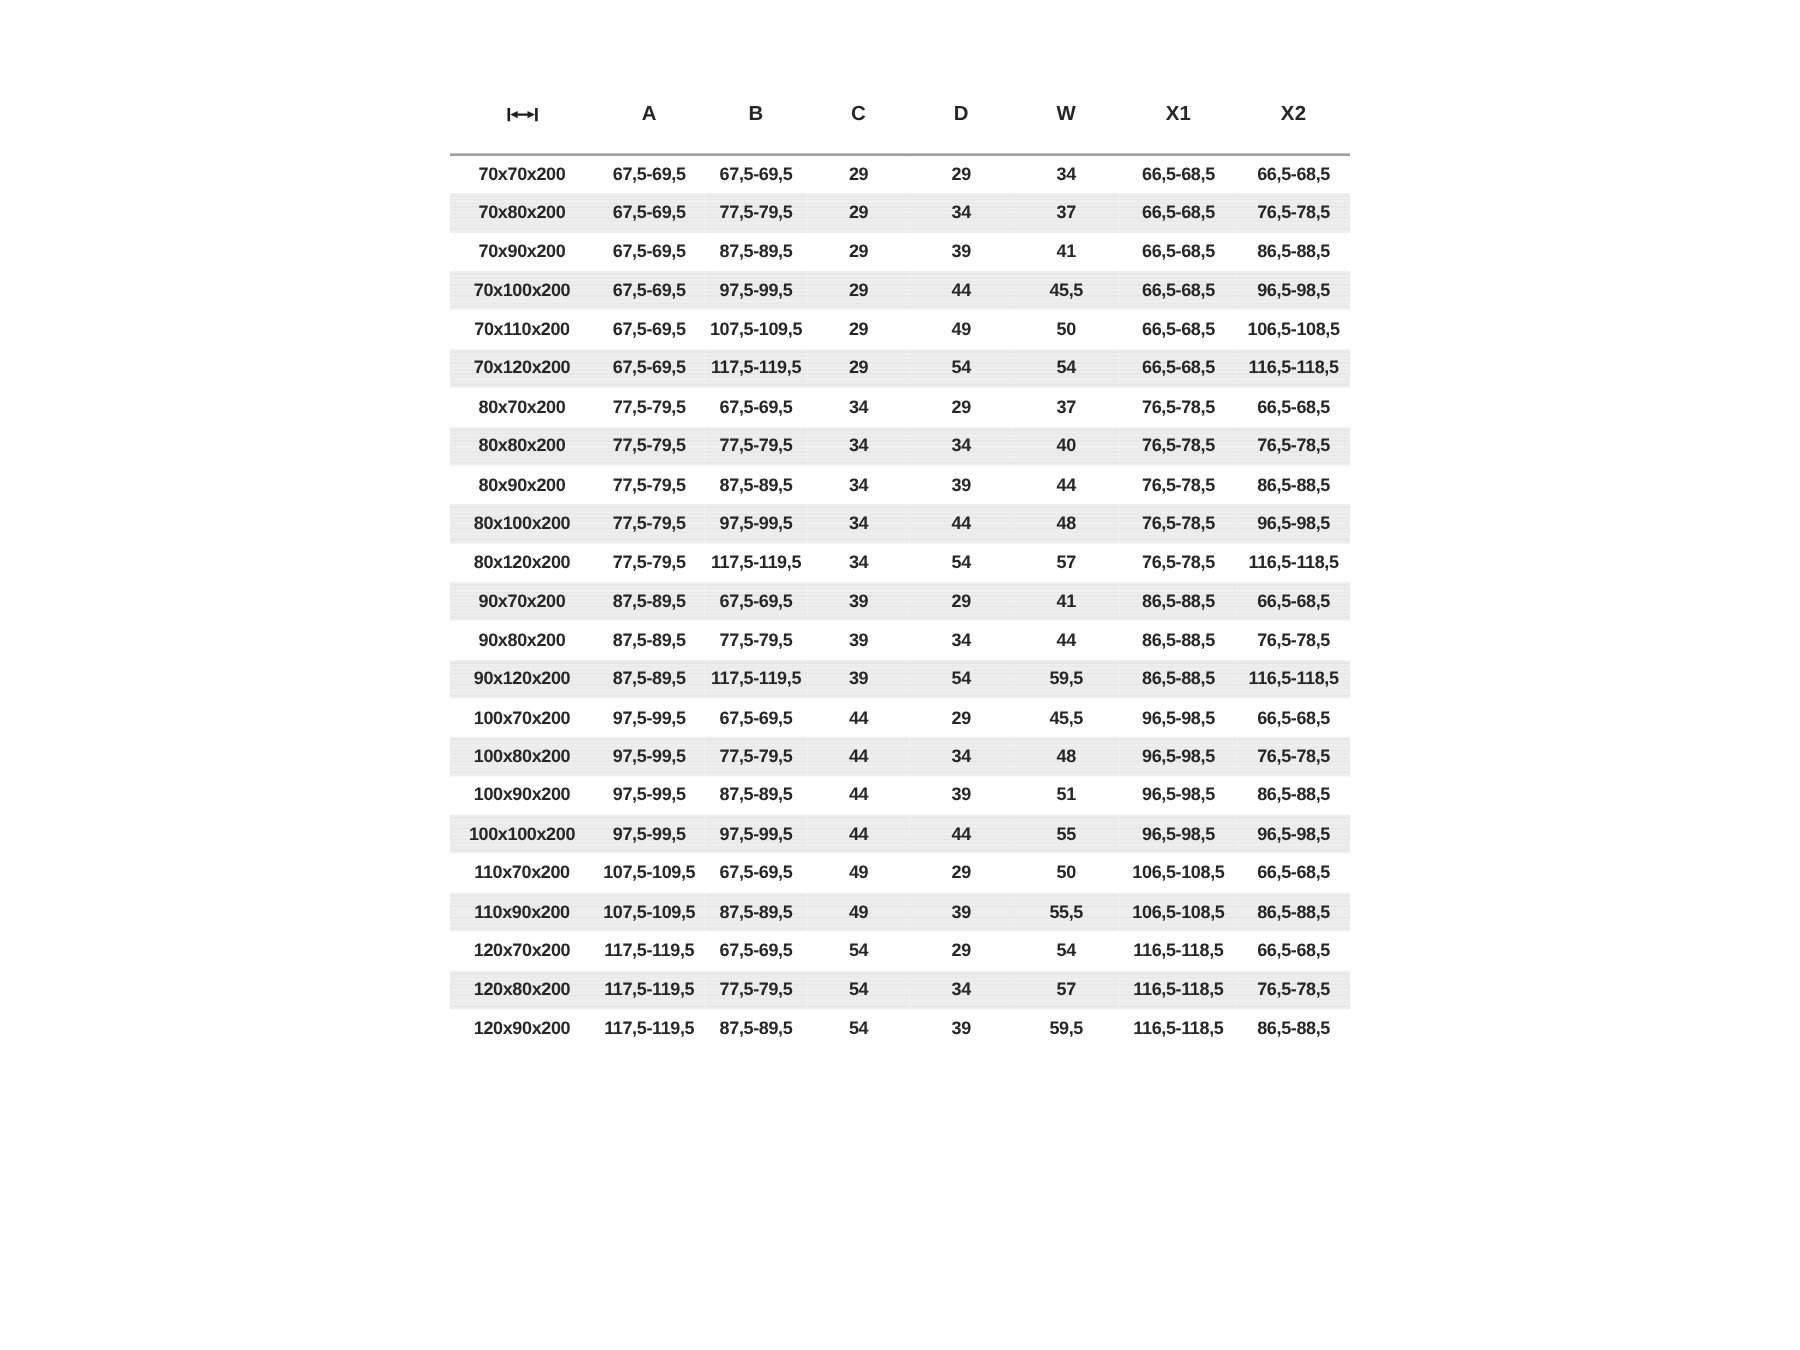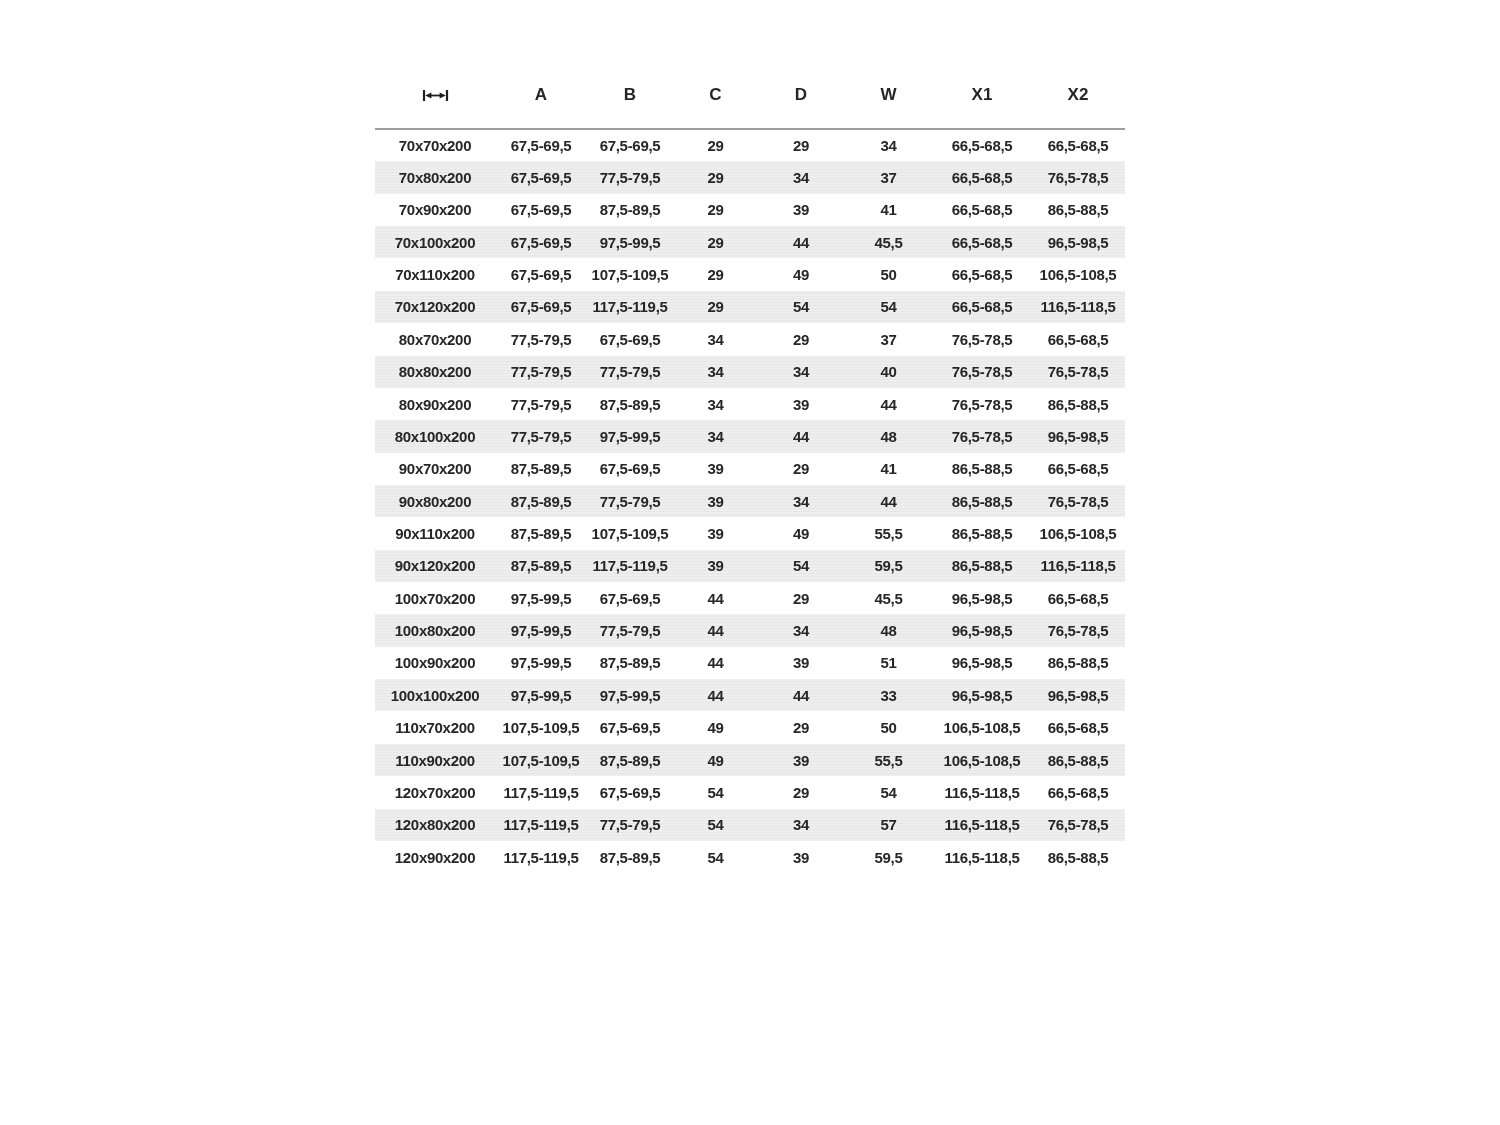--- a/index.html
+++ b/index.html
@@ -190,50 +190,50 @@
             <td>80x100x200</td>
             <td>77,5-79,5</td>
             <td>97,5-99,5</td>
             <td>34</td>
             <td>44</td>
             <td>48</td>
             <td>76,5-78,5</td>
             <td>96,5-98,5</td>
           </tr>
           <tr>
+            <td>80x120x200</td>
+            <td>77,5-79,5</td>
+            <td>117,5-119,5</td>
+            <td>34</td>
+            <td>54</td>
+            <td>57</td>
+            <td>76,5-78,5</td>
+            <td>116,5-118,5</td>
+          </tr>
+          <tr>
             <td>90x70x200</td>
             <td>87,5-89,5</td>
             <td>67,5-69,5</td>
             <td>39</td>
             <td>29</td>
             <td>41</td>
             <td>86,5-88,5</td>
             <td>66,5-68,5</td>
           </tr>
           <tr>
             <td>90x80x200</td>
             <td>87,5-89,5</td>
             <td>77,5-79,5</td>
             <td>39</td>
             <td>34</td>
             <td>44</td>
             <td>86,5-88,5</td>
             <td>76,5-78,5</td>
           </tr>
           <tr>
-            <td>90x110x200</td>
-            <td>87,5-89,5</td>
-            <td>107,5-109,5</td>
-            <td>39</td>
-            <td>49</td>
-            <td>55,5</td>
-            <td>86,5-88,5</td>
-            <td>106,5-108,5</td>
-          </tr>
-          <tr>
             <td>90x120x200</td>
             <td>87,5-89,5</td>
             <td>117,5-119,5</td>
             <td>39</td>
             <td>54</td>
             <td>59,5</td>
             <td>86,5-88,5</td>
             <td>116,5-118,5</td>
           </tr>
           <tr>
@@ -265,21 +265,21 @@
             <td>51</td>
             <td>96,5-98,5</td>
             <td>86,5-88,5</td>
           </tr>
           <tr>
             <td>100x100x200</td>
             <td>97,5-99,5</td>
             <td>97,5-99,5</td>
             <td>44</td>
             <td>44</td>
-            <td>33</td>
+            <td>55</td>
             <td>96,5-98,5</td>
             <td>96,5-98,5</td>
           </tr>
           <tr>
             <td>110x70x200</td>
             <td>107,5-109,5</td>
             <td>67,5-69,5</td>
             <td>49</td>
             <td>29</td>
             <td>50</td>

